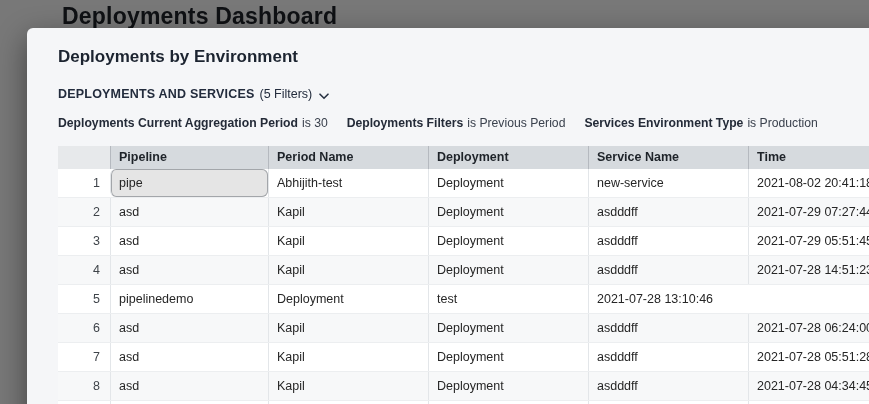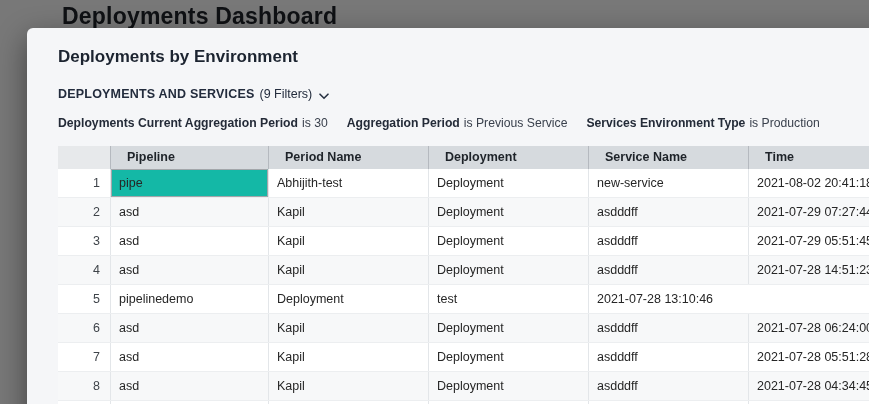--- a/index.html
+++ b/index.html
@@ -59,21 +59,21 @@
   .table {
     margin-top: 16px;
     width: 850px;
     background: #ffffff;
     font-size: 12.5px; color: #262626;
   }
   .thead { display: flex; height: 23px; background: #d6dade; }
   .th {
     box-sizing: border-box;
     line-height: 23px;
-    padding: 0 16px;
+    padding: 0 8px;
     font-weight: 700; color: #1e2329;
     border-left: 1px solid #b5b9bf;
     overflow: hidden; white-space: nowrap;
     cursor: pointer;
   }
   .th.corner { border-left: none; background: #e7e9eb; cursor: default; }
   .w-num  { width: 52px; }
   .w-col  { width: 158px; }
   .w-col2 { width: 160px; }
   .tr {
@@ -91,53 +91,53 @@
     cursor: pointer;
   }
   .td.num {
     border-left: none;
     justify-content: flex-end;
     padding-right: 10px;
     color: #3f444a;
     cursor: default;
   }
   .td.selected {
-    background: #14b8a6;
+    background: #e5e5e5;
     box-shadow: inset 0 0 0 1px #a3a6aa;
-    border-radius: 1px;
+    border-radius: 6px;
   }
 </style>
 </head>
 <body>
 
 <div class="page-behind">
   <div class="page-title">Deployments Dashboard</div>
 </div>
 
 <div class="overlay"></div>
 
 <div class="modal">
   <div class="modal-title">Deployments by Environment</div>
 
   <div class="filters-toggle">
     <span class="sec-label">DEPLOYMENTS AND SERVICES</span>
-    <span class="sec-count">(9 Filters)</span>
+    <span class="sec-count">(5 Filters)</span>
     <span class="chev">
       <svg width="10" height="7" viewBox="0 0 10 7">
           <path d="M1 1.2 L5 5.2 L9 1.2" stroke="#273142" stroke-width="1.6" fill="none" stroke-linecap="round"></path>
         </svg>
     </span>
   </div>
 
   <div class="filters-row">
     <span class="filter-item">
       <span class="f-name">Deployments Current Aggregation Period</span><span class="f-cond">is 30</span>
     </span>
     <span class="filter-item">
-      <span class="f-name">Aggregation Period</span><span class="f-cond">is Previous Service</span>
+      <span class="f-name">Deployments Filters</span><span class="f-cond">is Previous Period</span>
     </span>
     <span class="filter-item">
       <span class="f-name">Services Environment Type</span><span class="f-cond">is Production</span>
     </span>
   </div>
 
   <div class="table">
     <div class="thead">
       <div class="th corner w-num"></div>
       <div class="th w-col">Pipeline</div>

